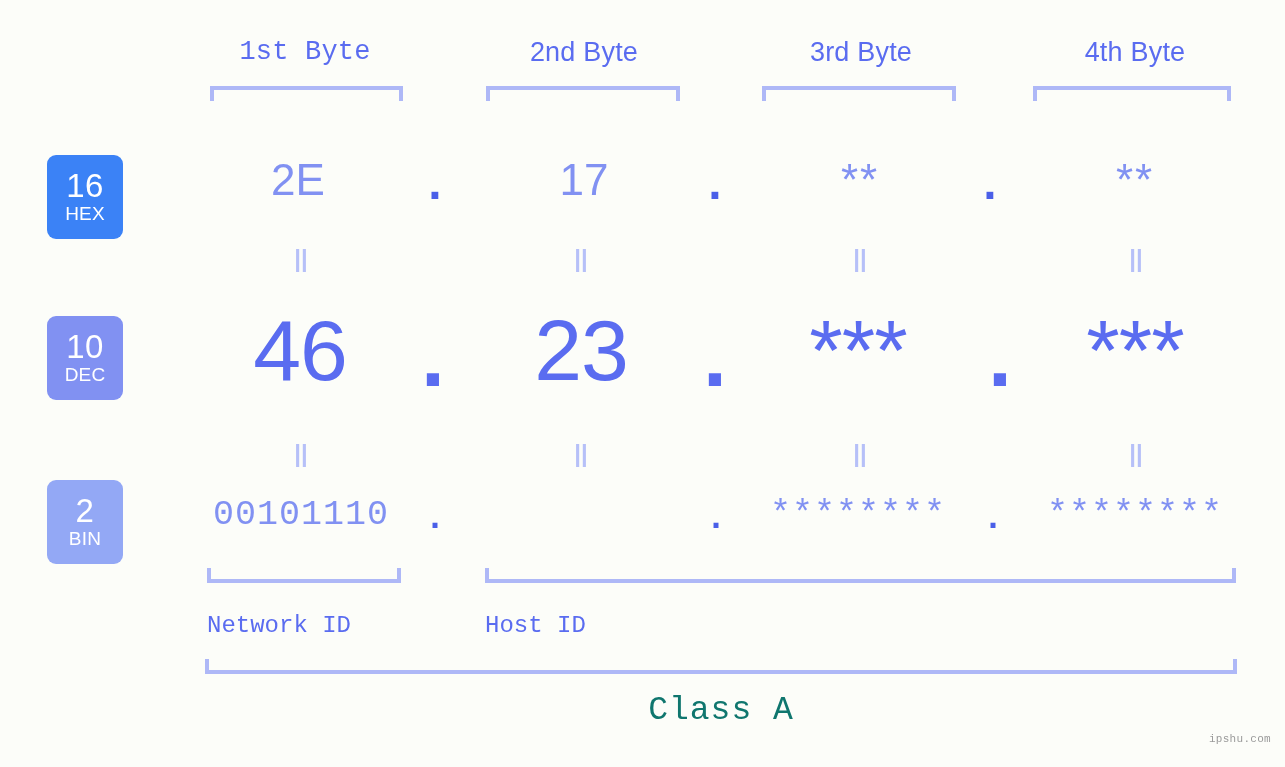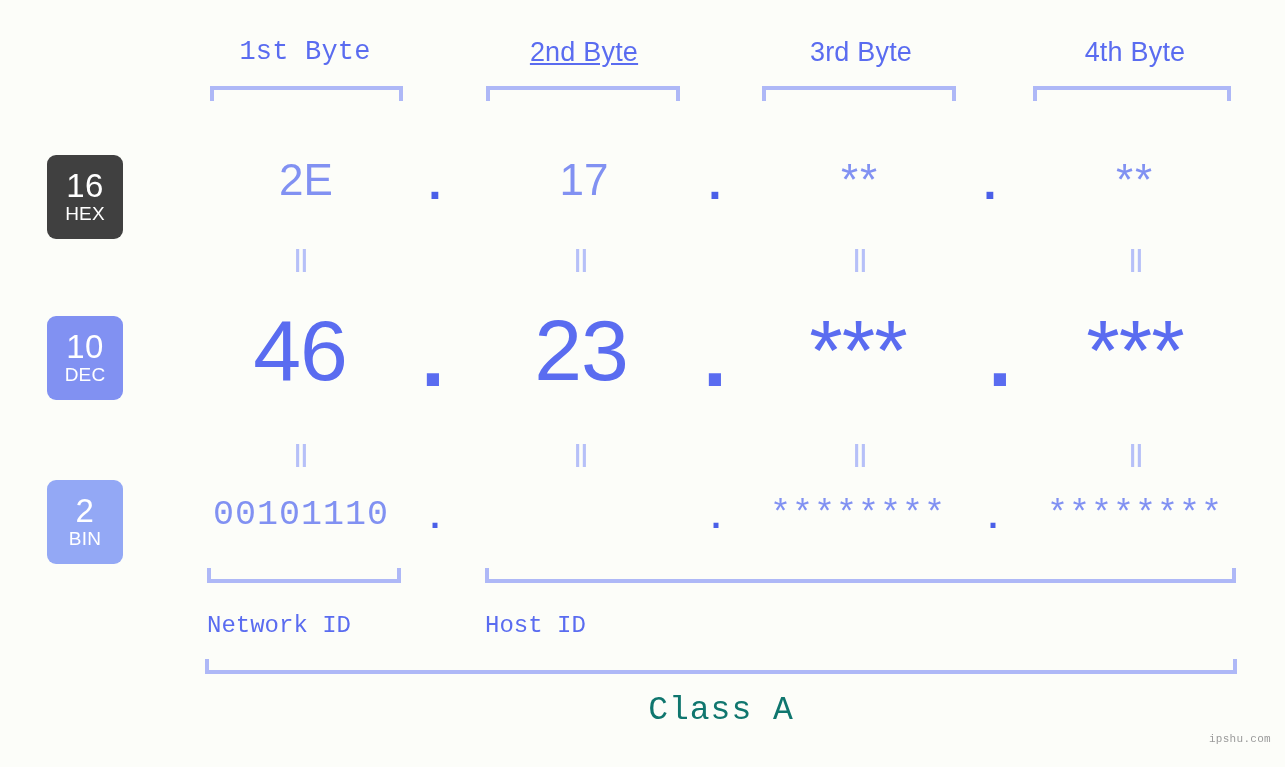--- a/index.html
+++ b/index.html
@@ -70,21 +70,21 @@
     line-height: 34px;
     font-weight: 400;
     letter-spacing: 0.5px;
   }
   .badge .nm {
     font-size: 19px;
     line-height: 22px;
     font-weight: 400;
     letter-spacing: 0.2px;
   }
-  #badge-hex { top: 155px; height: 84px; background: #404040; }
+  #badge-hex { top: 155px; height: 84px; background: #3b82f6; }
   #badge-dec { top: 316px; height: 84px; background: #8191f2; }
   #badge-bin { top: 480px; height: 84px; background: #93a8f5; }
 
   
   .val {
     position: absolute;
     text-align: center;
     white-space: nowrap;
   }
 
@@ -222,21 +222,21 @@
     font-family: "Liberation Mono", monospace;
     letter-spacing: 0.3px;
   }
 </style>
 </head>
 <body>
 
 <div id="stage">
 
   <div class="byte-label" style="left:205px;width:200px;font-family:Liberation Mono, monospace;">1st Byte</div>
-  <div class="byte-label" style="left:484px;width:200px;text-decoration:underline;">2nd Byte</div>
+  <div class="byte-label" style="left:484px;width:200px;">2nd Byte</div>
   <div class="byte-label" style="left:761px;width:200px;">3rd Byte</div>
   <div class="byte-label" style="left:1035px;width:200px;">4th Byte</div>
 
   <div class="bracket-down" style="left:210px;top:86px;width:193px;"></div>
   <div class="bracket-down" style="left:486px;top:86px;width:194px;"></div>
   <div class="bracket-down" style="left:762px;top:86px;width:194px;"></div>
   <div class="bracket-down" style="left:1033px;top:86px;width:198px;"></div>
 
   <div class="badge" id="badge-hex">
     <span class="num">16</span>
@@ -244,21 +244,21 @@
   </div>
   <div class="badge" id="badge-dec">
     <span class="num">10</span>
     <span class="nm">DEC</span>
   </div>
   <div class="badge" id="badge-bin">
     <span class="num">2</span>
     <span class="nm">BIN</span>
   </div>
 
-  <div class="val hex-val" style="left:206px;width:200px;">2E</div>
+  <div class="val hex-val" style="left:198px;width:200px;">2E</div>
   <div class="val hex-dot" style="left:400px;width:70px;">.</div>
   <div class="val hex-val" style="left:484px;width:200px;">17</div>
   <div class="val hex-dot" style="left:680px;width:70px;">.</div>
   <div class="val hex-star" style="left:760px;width:200px;">**</div>
   <div class="val hex-dot" style="left:955px;width:70px;">.</div>
   <div class="val hex-star" style="left:1035px;width:200px;">**</div>
 
   <div class="eq eq-row1" style="left:286px;">||</div>
   <div class="eq eq-row1" style="left:566px;">||</div>
   <div class="eq eq-row1" style="left:845px;">||</div>

